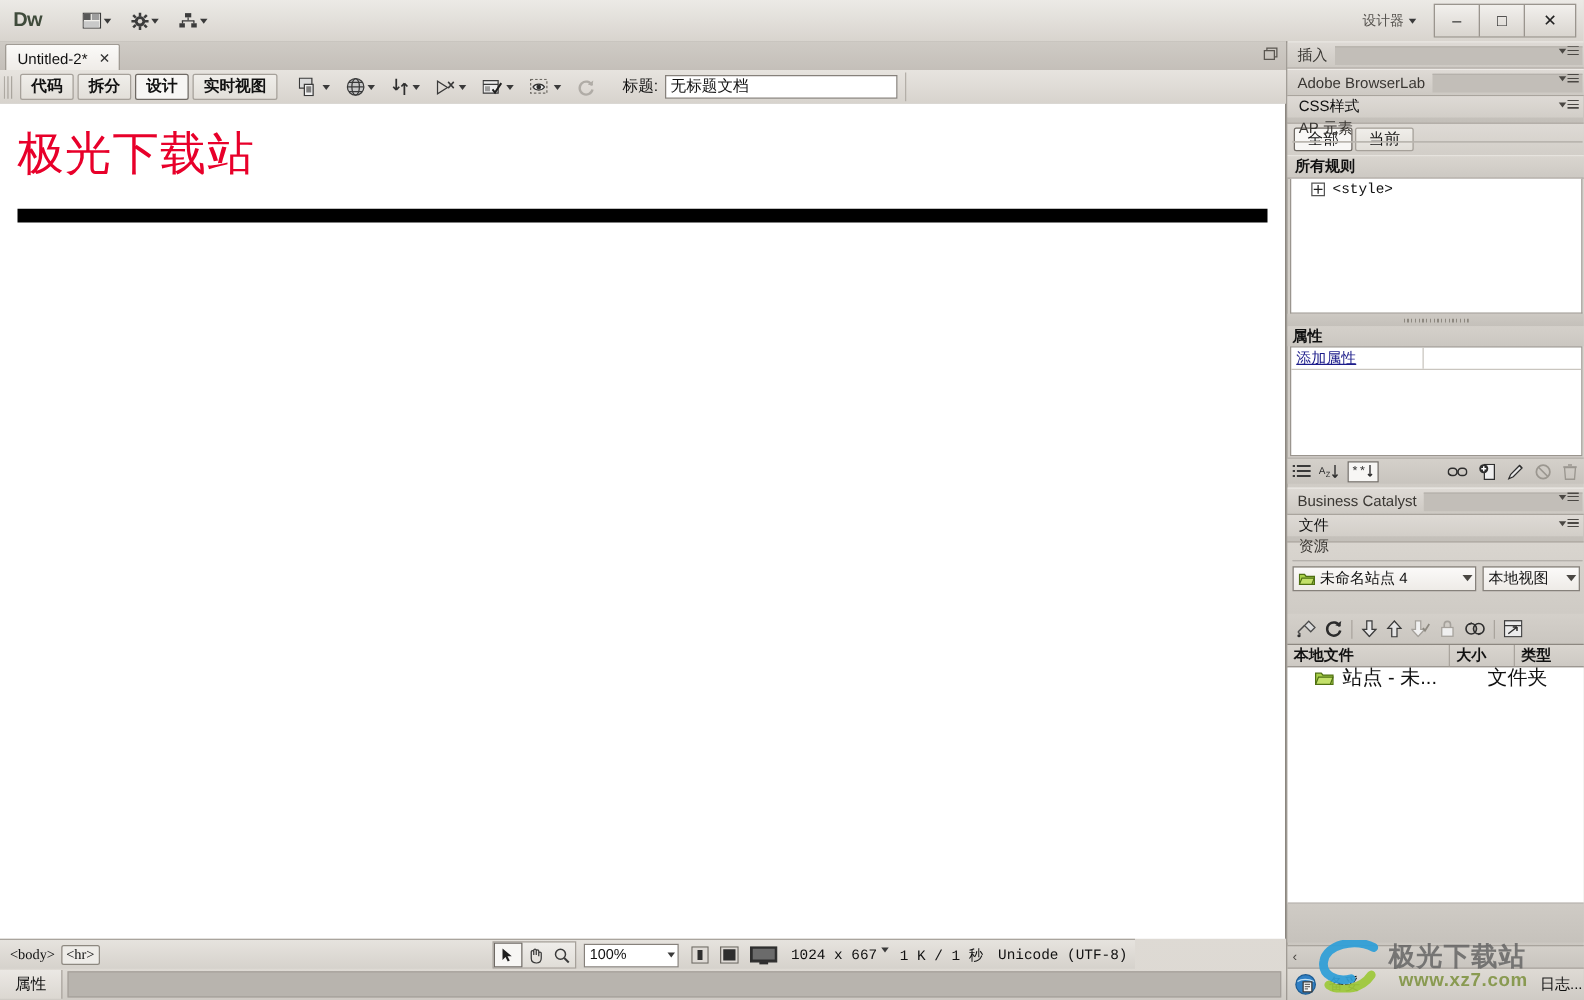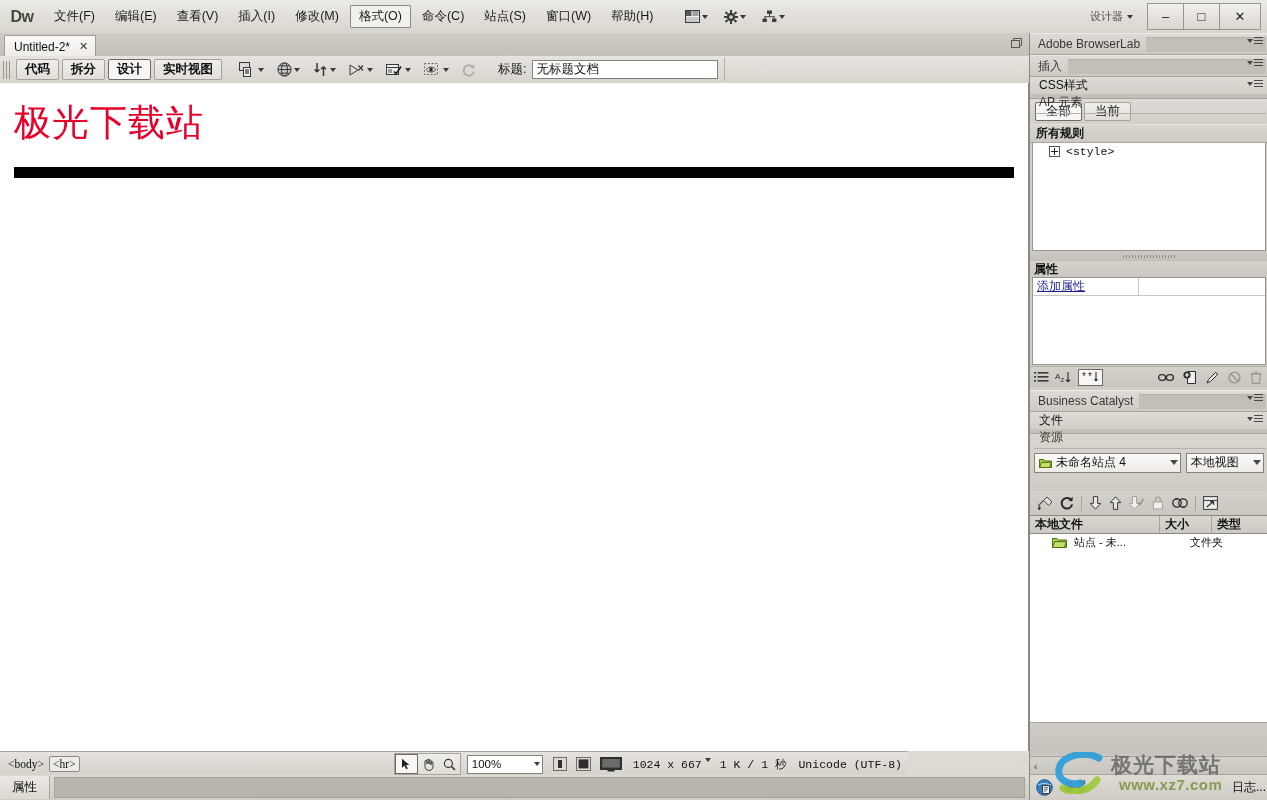--- a/index.html
+++ b/index.html
@@ -251,21 +251,21 @@
     height:17px;display:flex;align-items:stretch;
     background:linear-gradient(#d9d5cf,#cdc9c3);
     border-top:1px solid #8c8780;border-bottom:1px solid #8c8780;
     font-size:12px;font-weight:bold;color:#111;
   }
   .fh{display:flex;align-items:center;padding-left:5px;border-right:1px solid #a9a49d;}
   .fh.c1{width:124px;}
   .fh.c2{width:46px;}
   .fh.c3{flex:1;}
   .filelist{background:#fff;height:188px;border-bottom:1px solid #a9a49d;}
-  .filerow{display:flex;align-items:center;height:17px;font-size:11px;color:#111;}
+  .filerow{display:flex;align-items:center;height:17px;font-size:16px;color:#111;}
   .filerow .nm{width:124px;display:flex;align-items:center;gap:7px;padding-left:22px;}
   .filerow .tp{flex:1;padding-left:14px;}
   .emptyfill{background:linear-gradient(#cfcbc5,#c6c2bc);}
 
   .dockfoot{
     position:absolute;left:0;bottom:25px;width:238px;height:18px;
     background:linear-gradient(#d4d0ca,#c8c4be);border-top:1px solid #a9a49d;
     display:flex;align-items:center;justify-content:space-between;padding:0 4px;
   }
   .arr{font-size:11px;color:#4a4743;}
@@ -290,32 +290,20 @@
   svg{display:block;}
 </style>
 </head>
 <body>
 
 <div class="app">
 
   <div class="titlebar">
     <div class="dw-logo">Dw</div>
 
-    <div class="menu">
-      <div class="menu-item">文件(F)</div>
-      <div class="menu-item">编辑(E)</div>
-      <div class="menu-item">查看(V)</div>
-      <div class="menu-item">插入(I)</div>
-      <div class="menu-item">修改(M)</div>
-      <div class="menu-item active">格式(O)</div>
-      <div class="menu-item">命令(C)</div>
-      <div class="menu-item">站点(S)</div>
-      <div class="menu-item">窗口(W)</div>
-      <div class="menu-item">帮助(H)</div>
-    </div>
 
     <div class="tb-icons">
       <div class="tb-ic">
         <svg width="15" height="13" viewBox="0 0 15 13">
           <rect x="0.5" y="0.5" width="14" height="12" fill="#f2f0ec" stroke="#3b3b3b"></rect>
           <rect x="1" y="1" width="5.5" height="5" fill="#585858"></rect>
           <rect x="7.5" y="1" width="6" height="5" fill="#9e9e9e"></rect>
           <rect x="1" y="7" width="12.5" height="5" fill="#c9c9c9"></rect>
         </svg>
         <i class="caret"></i>
@@ -525,30 +513,30 @@
   </div>
 
   <div class="propbar">
     <div class="prop-tab">属性</div>
     <div class="prop-body"></div>
   </div>
 
   <div class="dock">
 
     <div class="panelbar">
-      <span class="ptitle">Adobe BrowserLab</span>
+      <span class="ptitle">插入</span>
       <span class="pfill"></span>
       <span class="pmenu">
         <i class="pc"></i>
         <i class="pl"></i>
       </span>
     </div>
 
     <div class="panelbar">
-      <span class="ptitle">插入</span>
+      <span class="ptitle">Adobe BrowserLab</span>
       <span class="pfill"></span>
       <span class="pmenu">
         <i class="pc"></i>
         <i class="pl"></i>
       </span>
     </div>
 
     <div class="tabrow">
       <div class="ptab sel">CSS样式</div>
       <div class="ptab">AP 元素</div>

